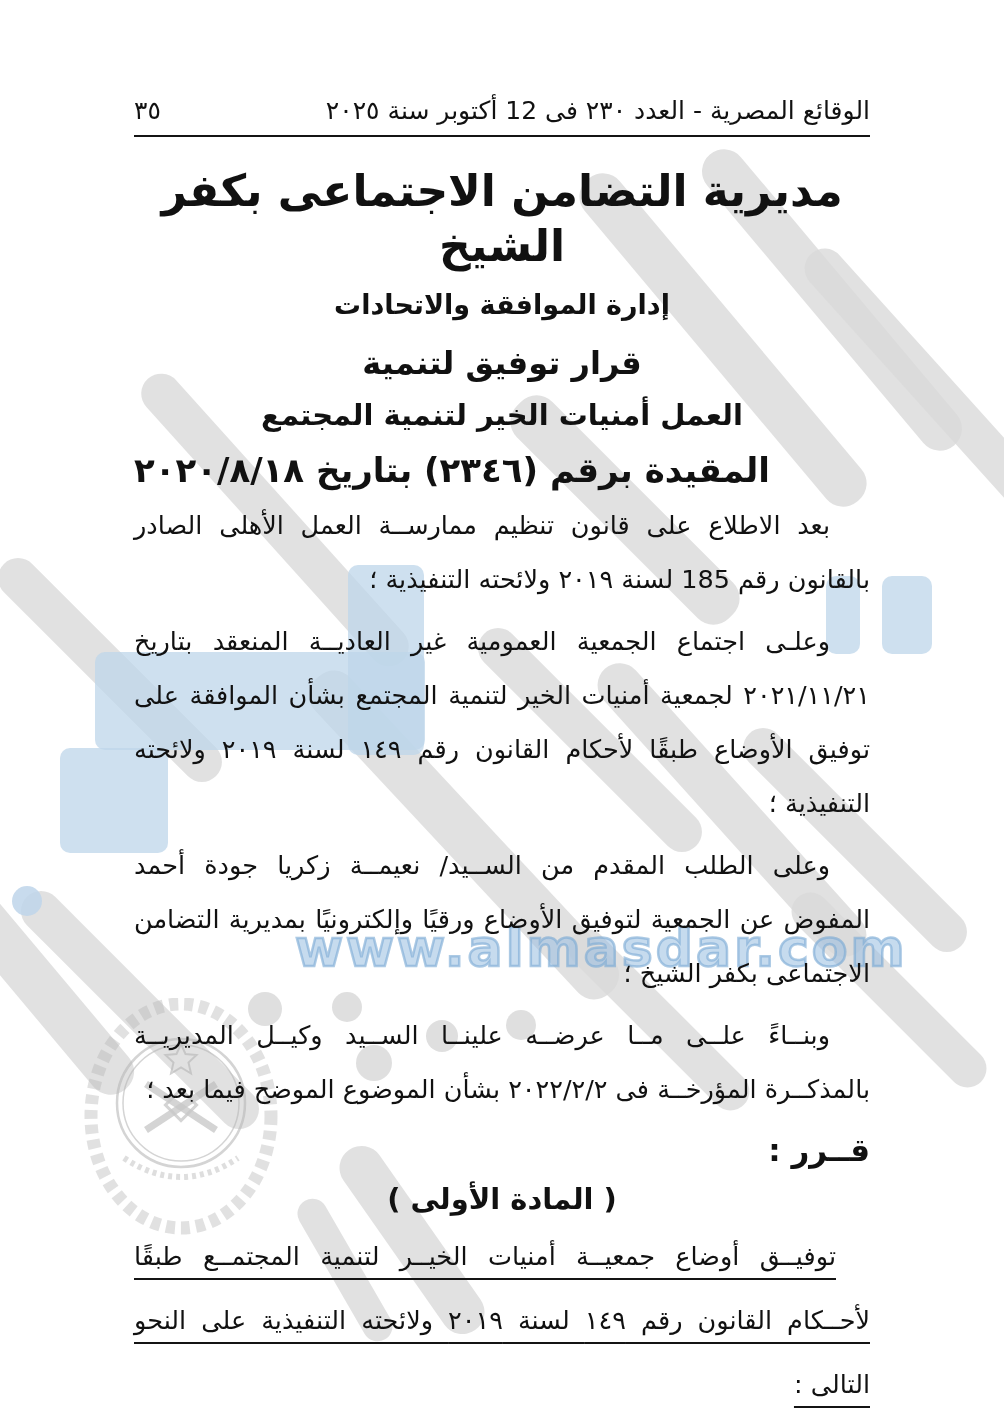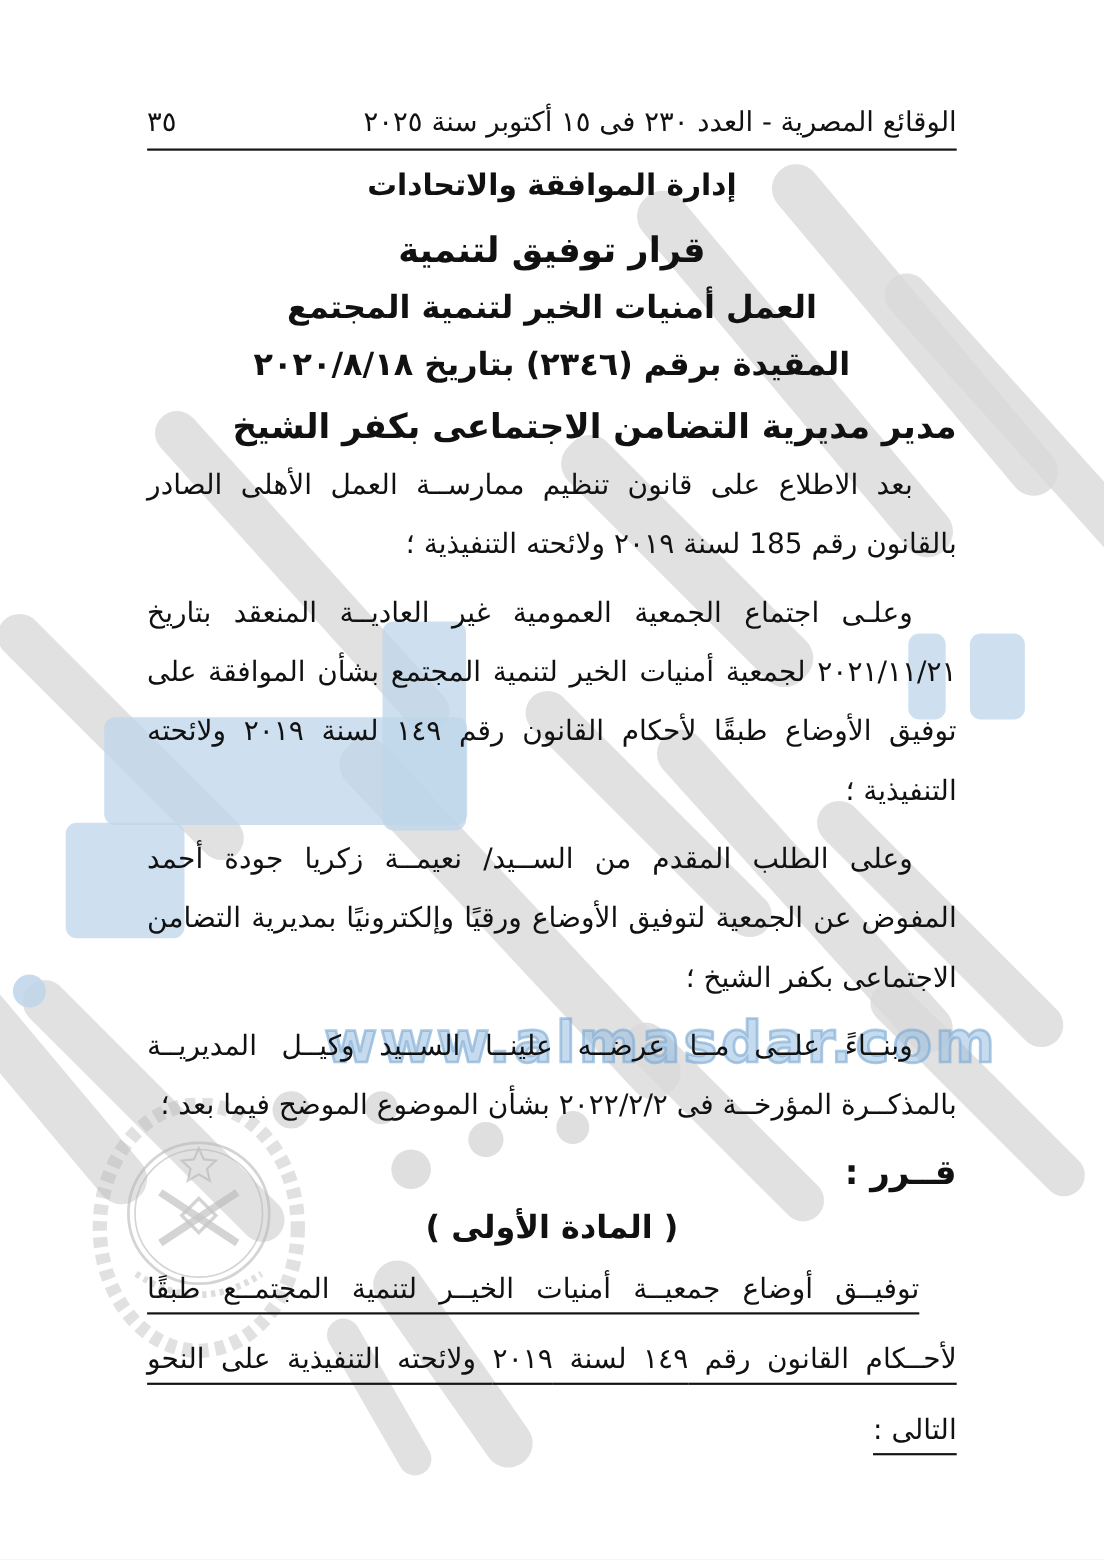--- a/index.html
+++ b/index.html
@@ -28,21 +28,21 @@
   }
   .wm-seal{position:absolute;left:84px;top:998px;opacity:.75;}
   
   .content{position:relative;z-index:1;padding:96px 134px 0 134px;}
   .gz-header{display:flex;justify-content:space-between;align-items:flex-end;font-size:25px;}
   .gz-rule{border:0;border-top:2.5px solid #141414;margin:10px 0 0 0;}
   .t-main{font-size:44px;font-weight:bold;text-align:center;margin:26px 0 0 0;line-height:1.25;}
   .t-sub{font-size:27px;font-weight:bold;text-align:center;margin:16px 0 0 0;}
   .t-decree{font-size:32px;font-weight:bold;text-align:center;margin:24px 0 0 0;}
   .t-assoc{font-size:29px;font-weight:bold;text-align:center;margin:16px 0 0 0;}
-  .t-reg{font-size:29px;font-weight:bold;text-align:center;margin:18px 0 0 0;}
+  .t-reg{font-size:34px;font-weight:bold;text-align:left;margin:18px 0 0 0;}
   .t-issuer{font-size:31px;font-weight:bold;text-align:right;margin:22px 0 0 0;}
   .body-par{font-size:25.5px;line-height:54px;text-align:justify;text-indent:40px;margin:8px 0 0 0;}
   .t-decision{font-size:31px;font-weight:bold;text-align:right;margin:16px 0 0 0;}
   .t-article{font-size:29px;font-weight:bold;text-align:center;margin:14px 0 0 0;}
   .par-underlined{
     font-size:25.5px;line-height:64px;text-align:justify;text-indent:34px;margin:8px 0 0 0;
     text-decoration:underline;text-underline-offset:13px;
     text-decoration-thickness:2px;text-decoration-color:#141414;
   }
 </style>
@@ -95,30 +95,30 @@
         <line x1="62" y1="132" x2="132" y2="86" stroke-width="7" opacity="0.8"></line>
         <rect x="86" y="96" width="22" height="22" stroke-width="3" transform="rotate(45 97 107)" opacity="0.8"></rect>
         <path d="M40 160 q57 38 114 0" stroke-width="6" stroke-dasharray="4 4" opacity="0.6"></path>
       </g>
     </svg>
   </div>
 
   <div class="content">
 
     <div class="gz-header">
-      <span>الوقائع المصرية - العدد ٢٣٠ فى ١٥ أكتوبر سنة ٢٠٢٥</span>
+      <span>الوقائع المصرية - العدد ٢٣٠ فى 12 أكتوبر سنة ٢٠٢٥</span>
       <span>٣٥</span>
     </div>
     <hr class="gz-rule">
 
+    <div class="t-main">مديرية التضامن الاجتماعى بكفر الشيخ</div>
     <div class="t-sub">إدارة الموافقة والاتحادات</div>
     <div class="t-decree">قرار توفيق لتنمية</div>
     <div class="t-assoc">العمل أمنيات الخير لتنمية المجتمع</div>
     <div class="t-reg">المقيدة برقم (٢٣٤٦) بتاريخ ٢٠٢٠/٨/١٨</div>
-    <div class="t-issuer">مدير مديرية التضامن الاجتماعى بكفر الشيخ</div>
 
     <p class="body-par">بعد الاطلاع على قانون تنظيم ممارســة العمل الأهلى الصادر بالقانون رقم 185 لسنة ٢٠١٩ ولائحته التنفيذية ؛</p>
     <p class="body-par">وعلـى اجتماع الجمعية العمومية غير العاديــة المنعقد بتاريخ ٢٠٢١/١١/٢١ لجمعية أمنيات الخير لتنمية المجتمع بشأن الموافقة على توفيق الأوضاع طبقًا لأحكام القانون رقم ١٤٩ لسنة ٢٠١٩ ولائحته التنفيذية ؛</p>
     <p class="body-par">وعلى الطلب المقدم من الســيد/ نعيمــة زكريا جودة أحمد المفوض عن الجمعية لتوفيق الأوضاع ورقيًا وإلكترونيًا بمديرية التضامن الاجتماعى بكفر الشيخ ؛</p>
     <p class="body-par">وبنــاءً علــى مــا عرضــه علينــا الســيد وكيــل المديريــة بالمذكــرة المؤرخــة فى ٢٠٢٢/٢/٢ بشأن الموضوع الموضح فيما بعد ؛</p>
 
     <div class="t-decision">قــرر :</div>
     <div class="t-article">( المادة الأولى )</div>
 
     <p class="par-underlined">توفيــق أوضاع جمعيــة أمنيات الخيــر لتنمية المجتمــع طبقًا لأحــكام القانون رقم ١٤٩ لسنة ٢٠١٩ ولائحته التنفيذية على النحو التالى :</p>

